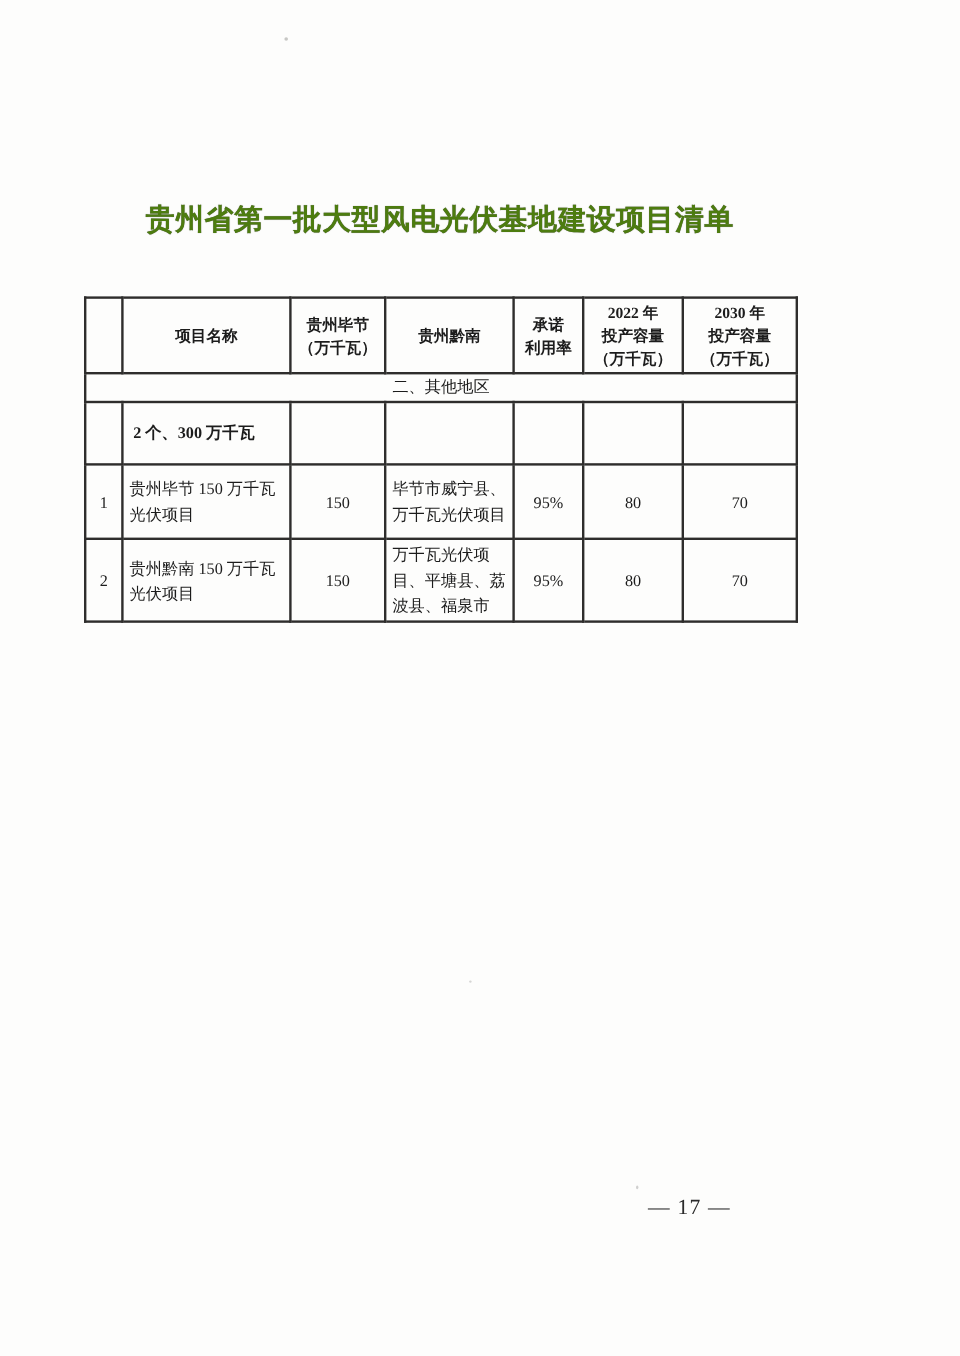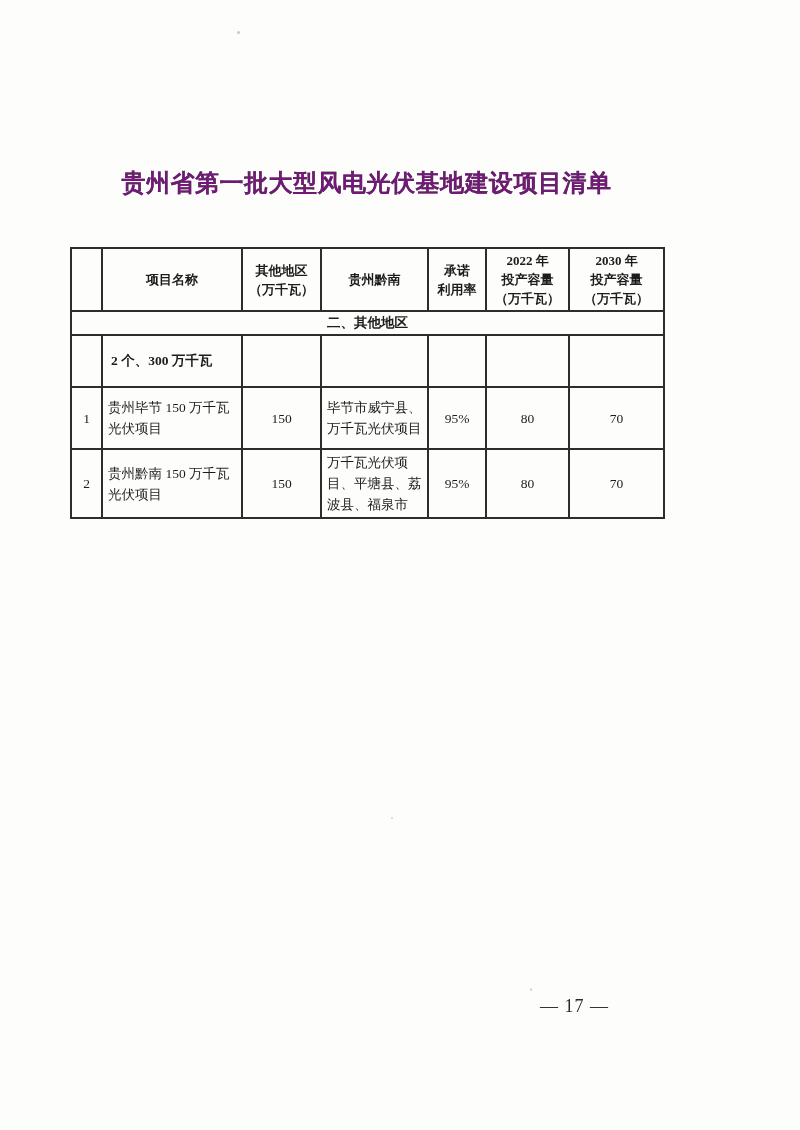--- a/index.html
+++ b/index.html
@@ -13,21 +13,21 @@
   .sheet {
     position:absolute; inset:0;
     background:#fdfdfc;
   }
   .doc-title {
     position:absolute;
     top:167px; left:70px; width:593px;
     text-align:center;
     font-size:24px;
     font-weight:bold;
-    color:#701a75;
+    color:#4d7c0f;
     letter-spacing:0.5px;
     text-shadow:0 0 0.6px #555;
     white-space:nowrap;
   }
   table.project-table {
     position:absolute;
     top:247px; left:70px;
     width:593px;
     border-collapse:collapse;
     table-layout:fixed;
@@ -46,21 +46,21 @@
     text-align:center;
     white-space:pre-line;
     font-size:13px;
     line-height:19px;
     padding:2px 2px;
   }
   .row-header td { height:62px; }
   .row-section td {
     height:21px;
     text-align:center;
-    font-weight:bold;
+    font-weight:normal;
     font-size:13.5px;
     line-height:18px;
     padding:2px 0;
   }
   .row-subtotal td {
     height:24px;
     font-weight:bold;
     font-size:13.5px;
     line-height:18px;
     padding:16px 8px;
@@ -101,21 +101,21 @@
       <col style="width:79px">
       <col style="width:107px">
       <col style="width:58px">
       <col style="width:83px">
       <col style="width:95px">
     </colgroup>
     <tbody>
       <tr class="row-header">
         <td class="th"></td>
         <td class="th">项目名称</td>
-        <td class="th">其他地区
+        <td class="th">贵州毕节
 （万千瓦）</td>
         <td class="th">贵州黔南</td>
         <td class="th">承诺
 利用率</td>
         <td class="th">2022 年
 投产容量
 （万千瓦）</td>
         <td class="th">2030 年
 投产容量
 （万千瓦）</td>

